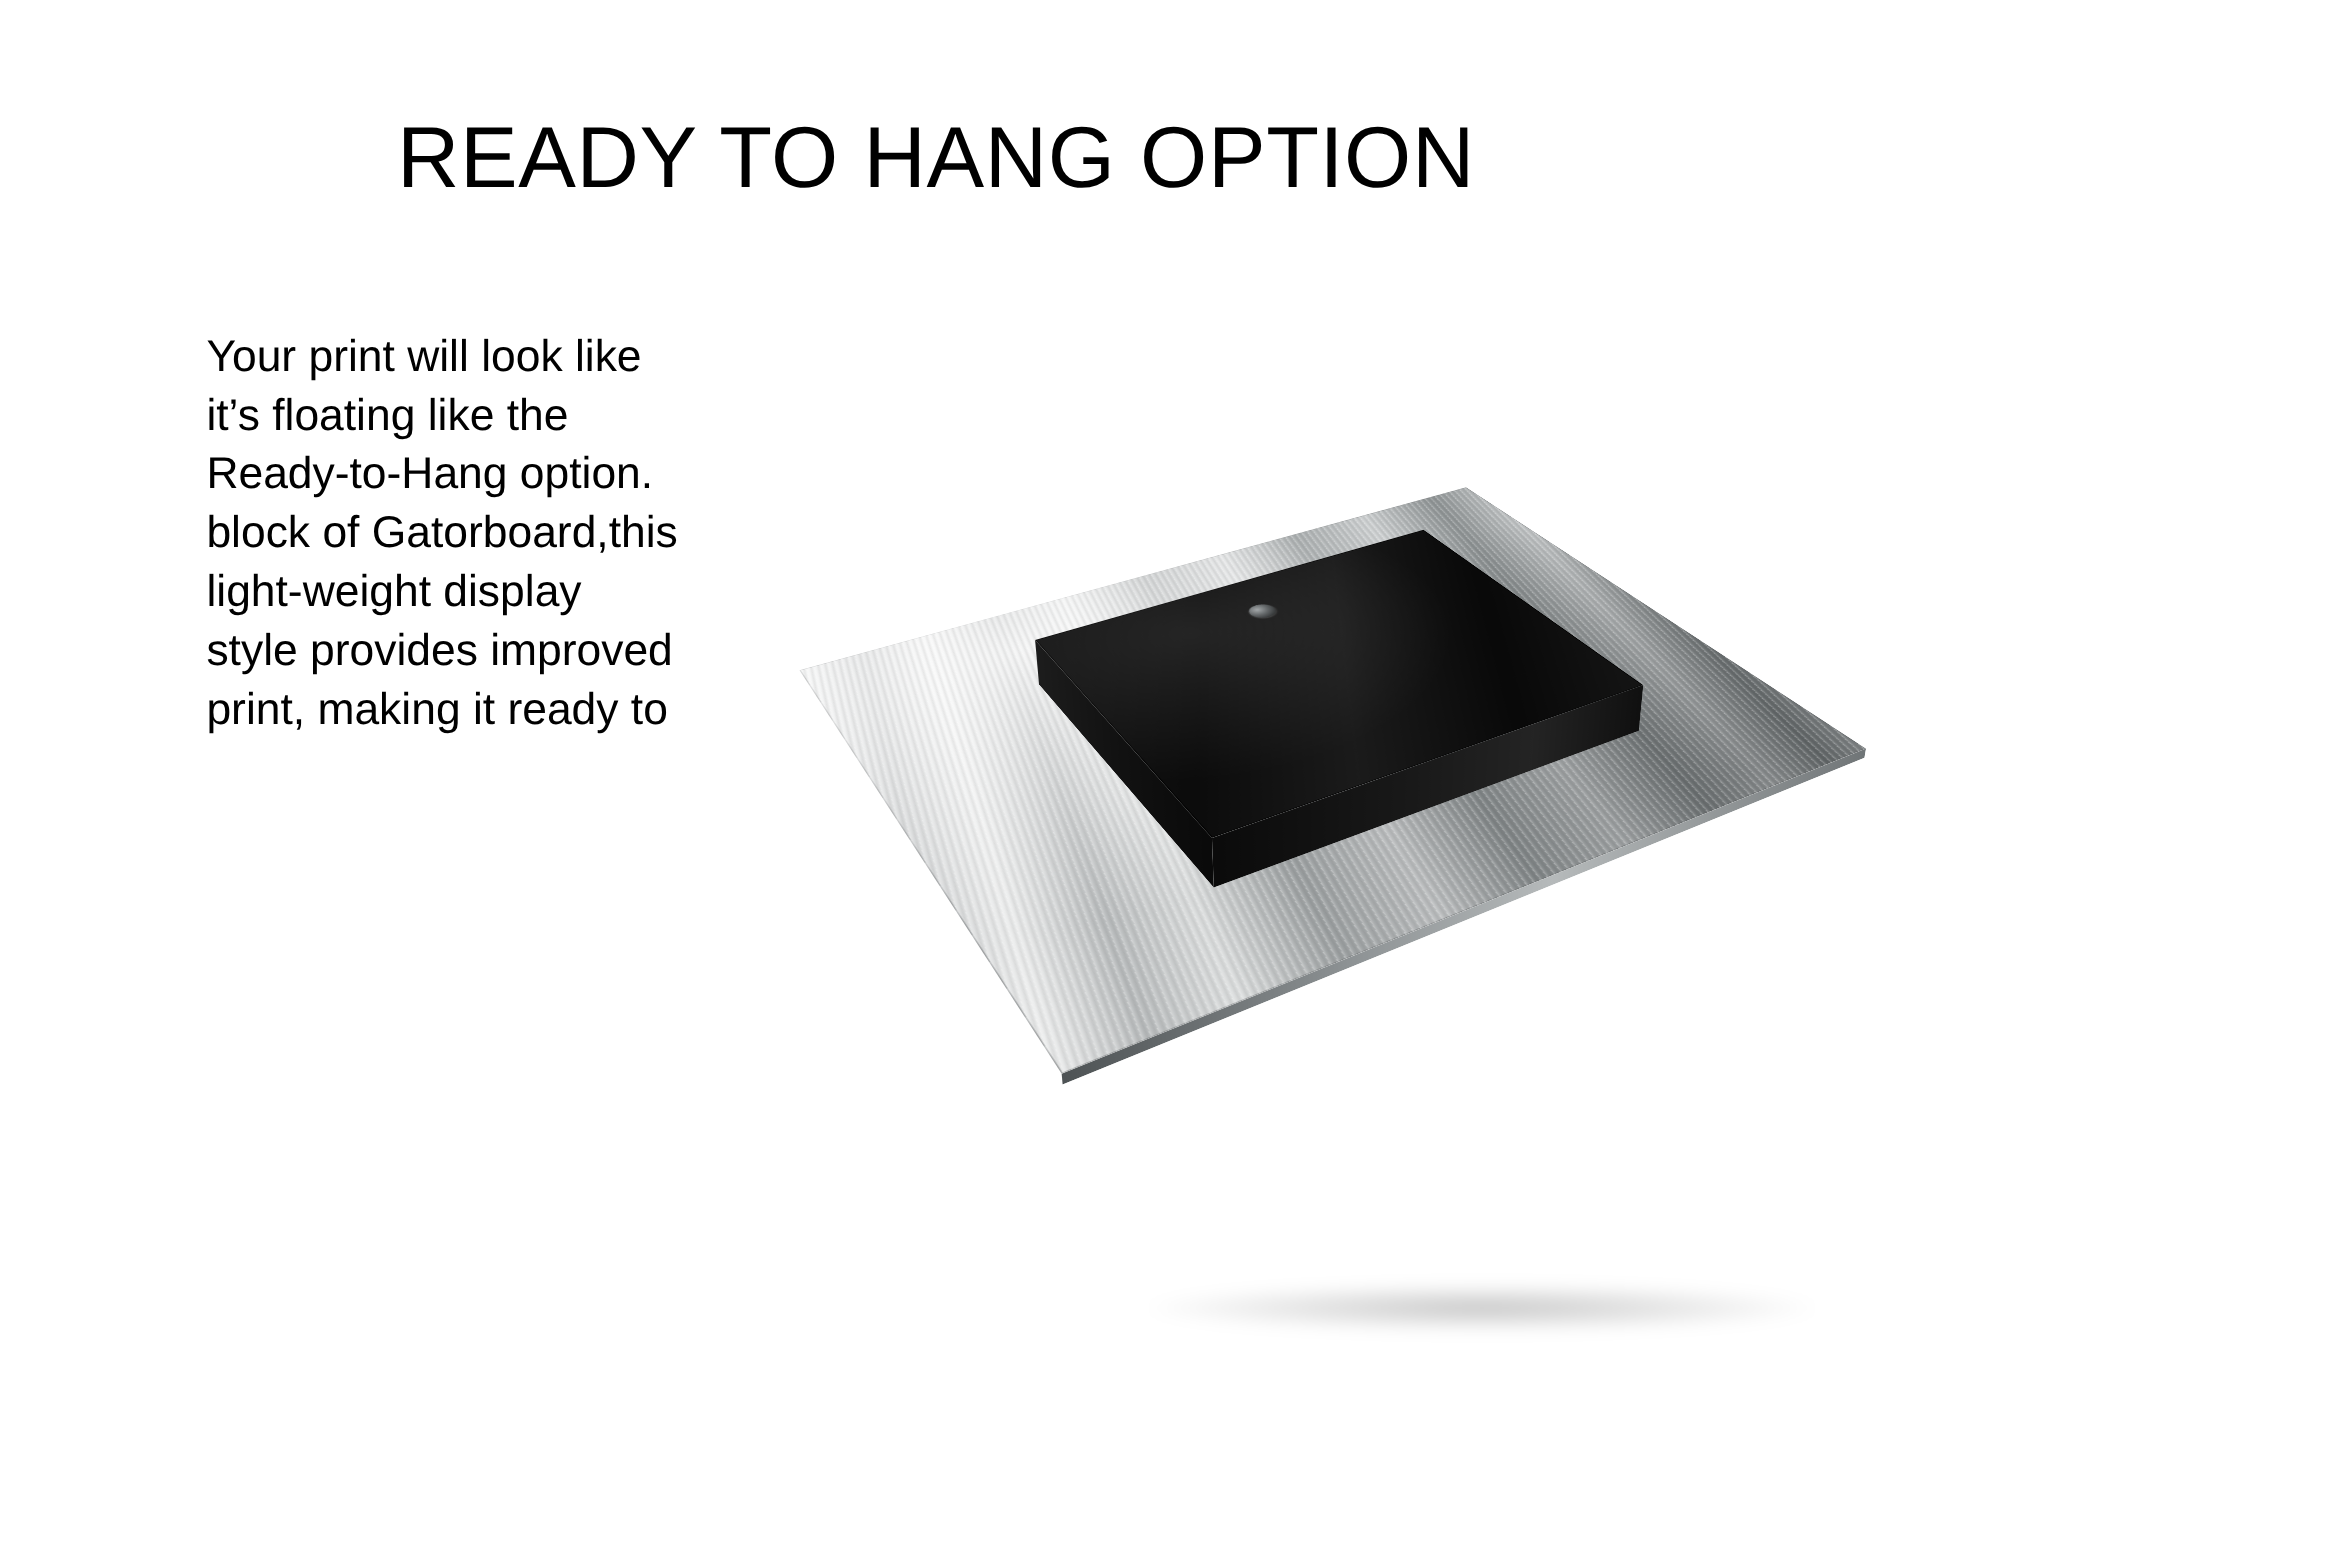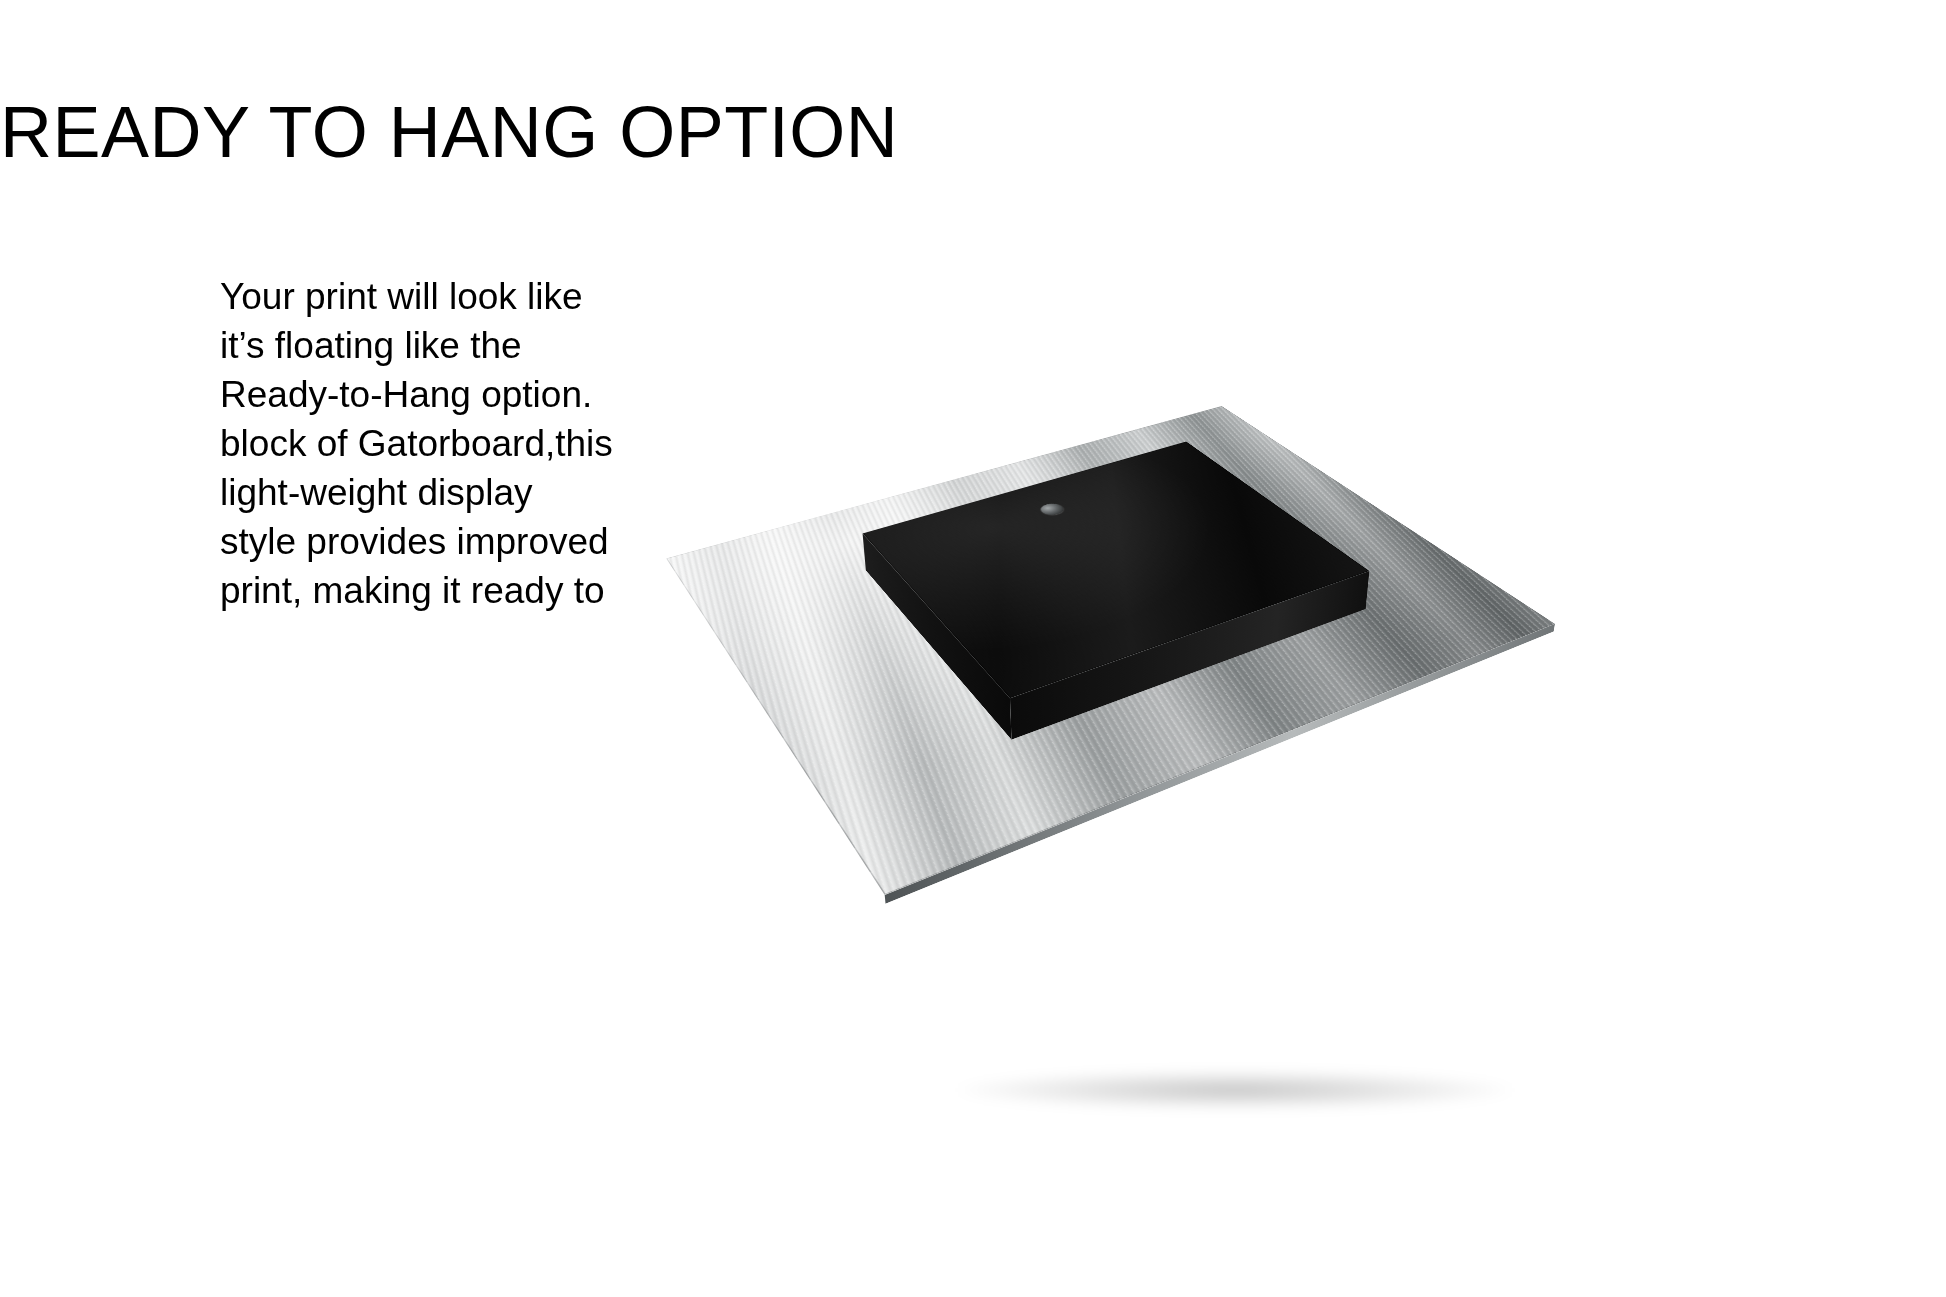--- a/index.html
+++ b/index.html
@@ -23,21 +23,21 @@
     height: 1297px;
     background: #ffffff;
   }
 
   
   .slide-title {
     position: absolute;
     left: 0;
     top: 96px;
     width: 1560px;
-    text-align: left;
+    text-align: center;
     font-family: "Liberation Sans", sans-serif;
     font-size: 72px;
     font-weight: 400;
     letter-spacing: 0.5px;
     line-height: 1.0;
     color: #000000;
     white-space: nowrap;
   }
 
   
@@ -45,21 +45,21 @@
     position: absolute;
     left: 172px;
     top: 272px;
     width: 440px;
     font-family: "Liberation Sans", sans-serif;
     font-size: 37px;
     font-weight: 400;
     line-height: 49px;
     color: #000000;
   }
-  .body-copy .ln { display: block; white-space: pre; margin-left: 48px; }
+  .body-copy .ln { display: block; white-space: pre; }
 
   
   .product-figure {
     position: absolute;
     left: 690px;
     top: 370px;
     width: 830px;
     height: 450px;
   }
 

